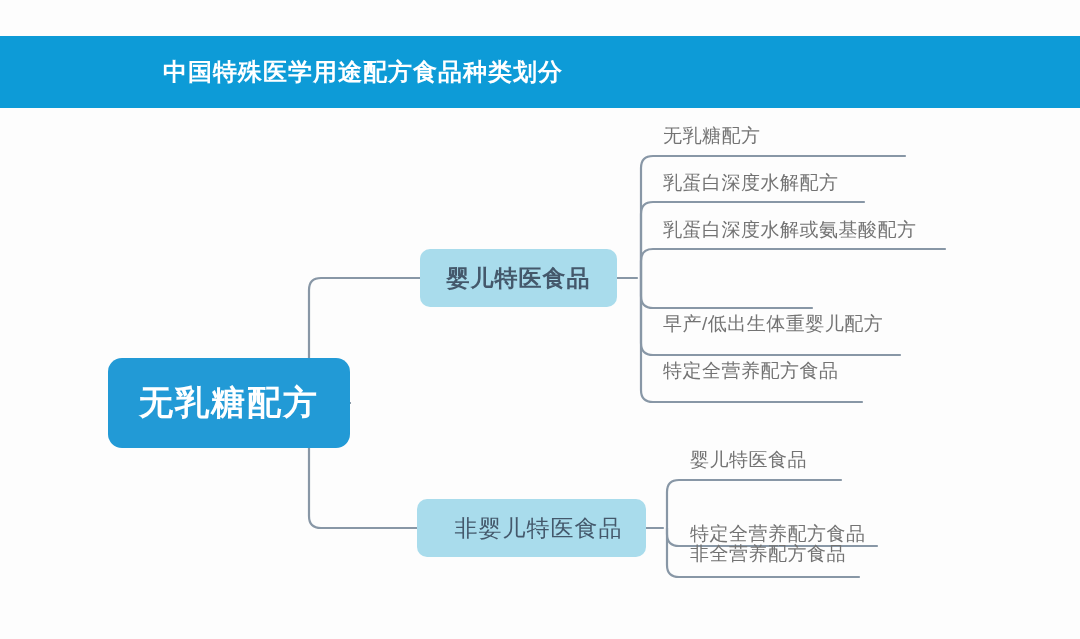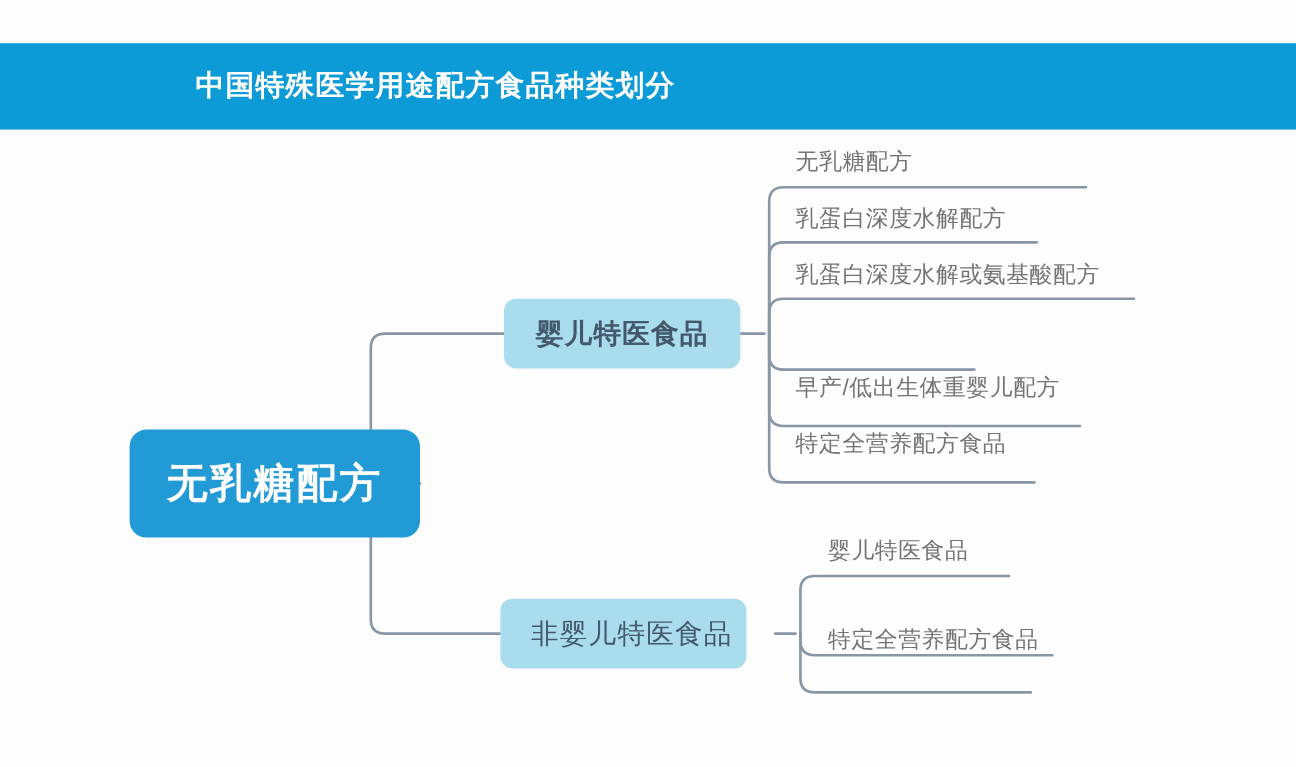--- a/index.html
+++ b/index.html
@@ -78,21 +78,21 @@
   }
   #branch-node-0 {
     left: 420px;
     top: 249px;
     width: 197px;
     font-weight: bold;
   }
   #branch-node-1 {
     left: 417px;
     top: 499px;
-    width: 205px;
+    width: 229px;
     padding-left: 14px;
   }
 
   
   .leaf-label {
     position: absolute;
     white-space: nowrap;
     color: #737373;
     font-size: 19px;
     letter-spacing: 0.5px;
@@ -144,14 +144,15 @@
   </div>
 
   <div class="leaf-label" style="left:663px; top:125px;">无乳糖配方</div>
   <div class="leaf-label" style="left:663px; top:172px;">乳蛋白深度水解配方</div>
   <div class="leaf-label" style="left:663px; top:219px;text-align:center;">乳蛋白深度水解或氨基酸配方</div>
   <div class="leaf-label" style="left:663px; top:313px;">早产/低出生体重婴儿配方</div>
   <div class="leaf-label" style="left:663px; top:360px;">特定全营养配方食品</div>
 
   <div class="leaf-label" style="left:690px; top:449px;">婴儿特医食品</div>
   <div class="leaf-label" style="left:690px; top:523px;">特定全营养配方食品</div>
+  <div class="leaf-label" style="left:690px; top:543px;">非全营养配方食品</div>
 
 </div>
 
 </body></html>

